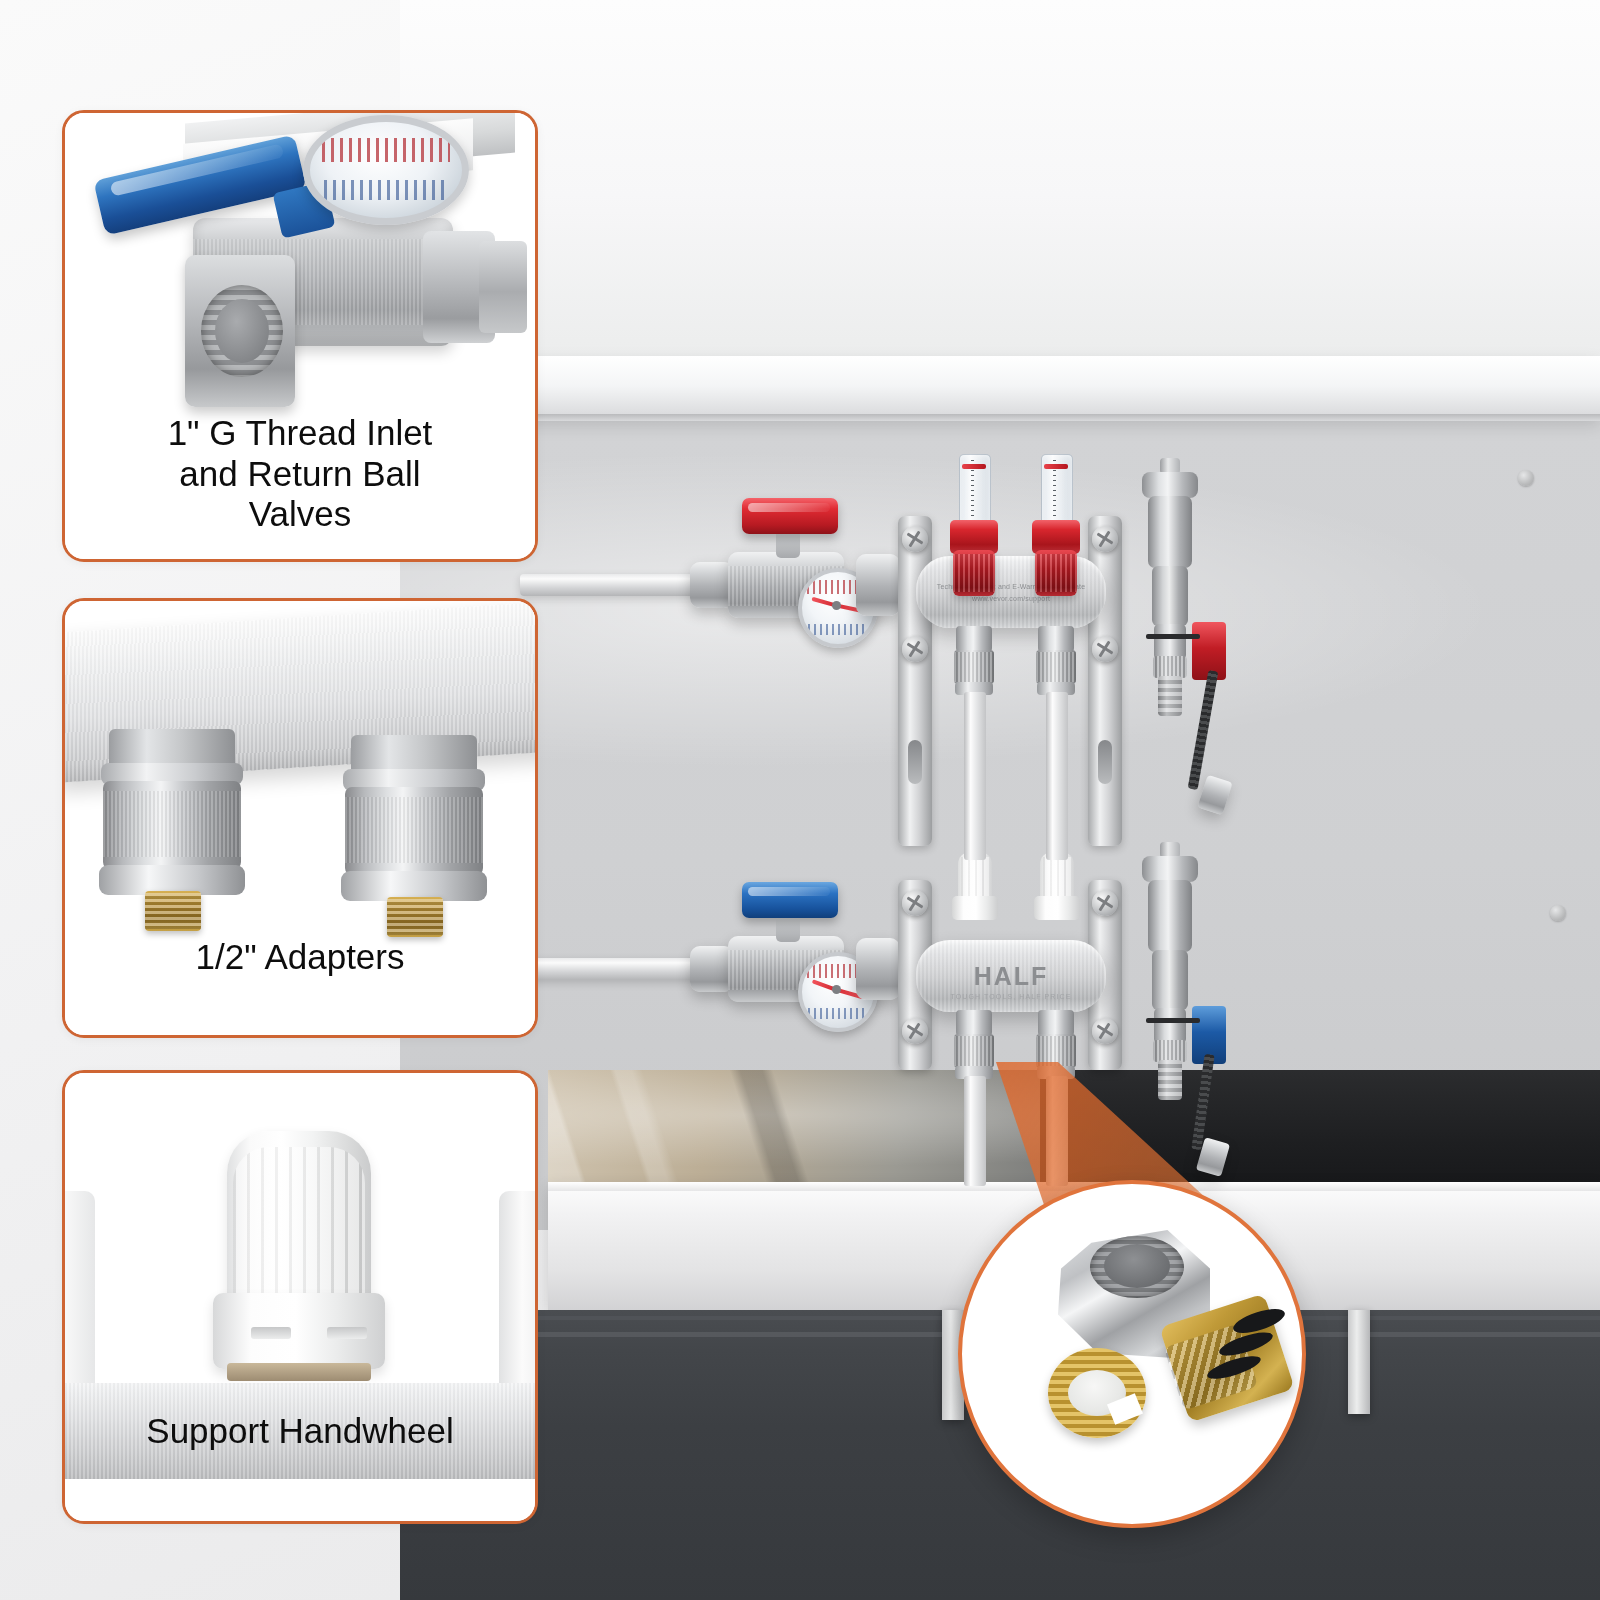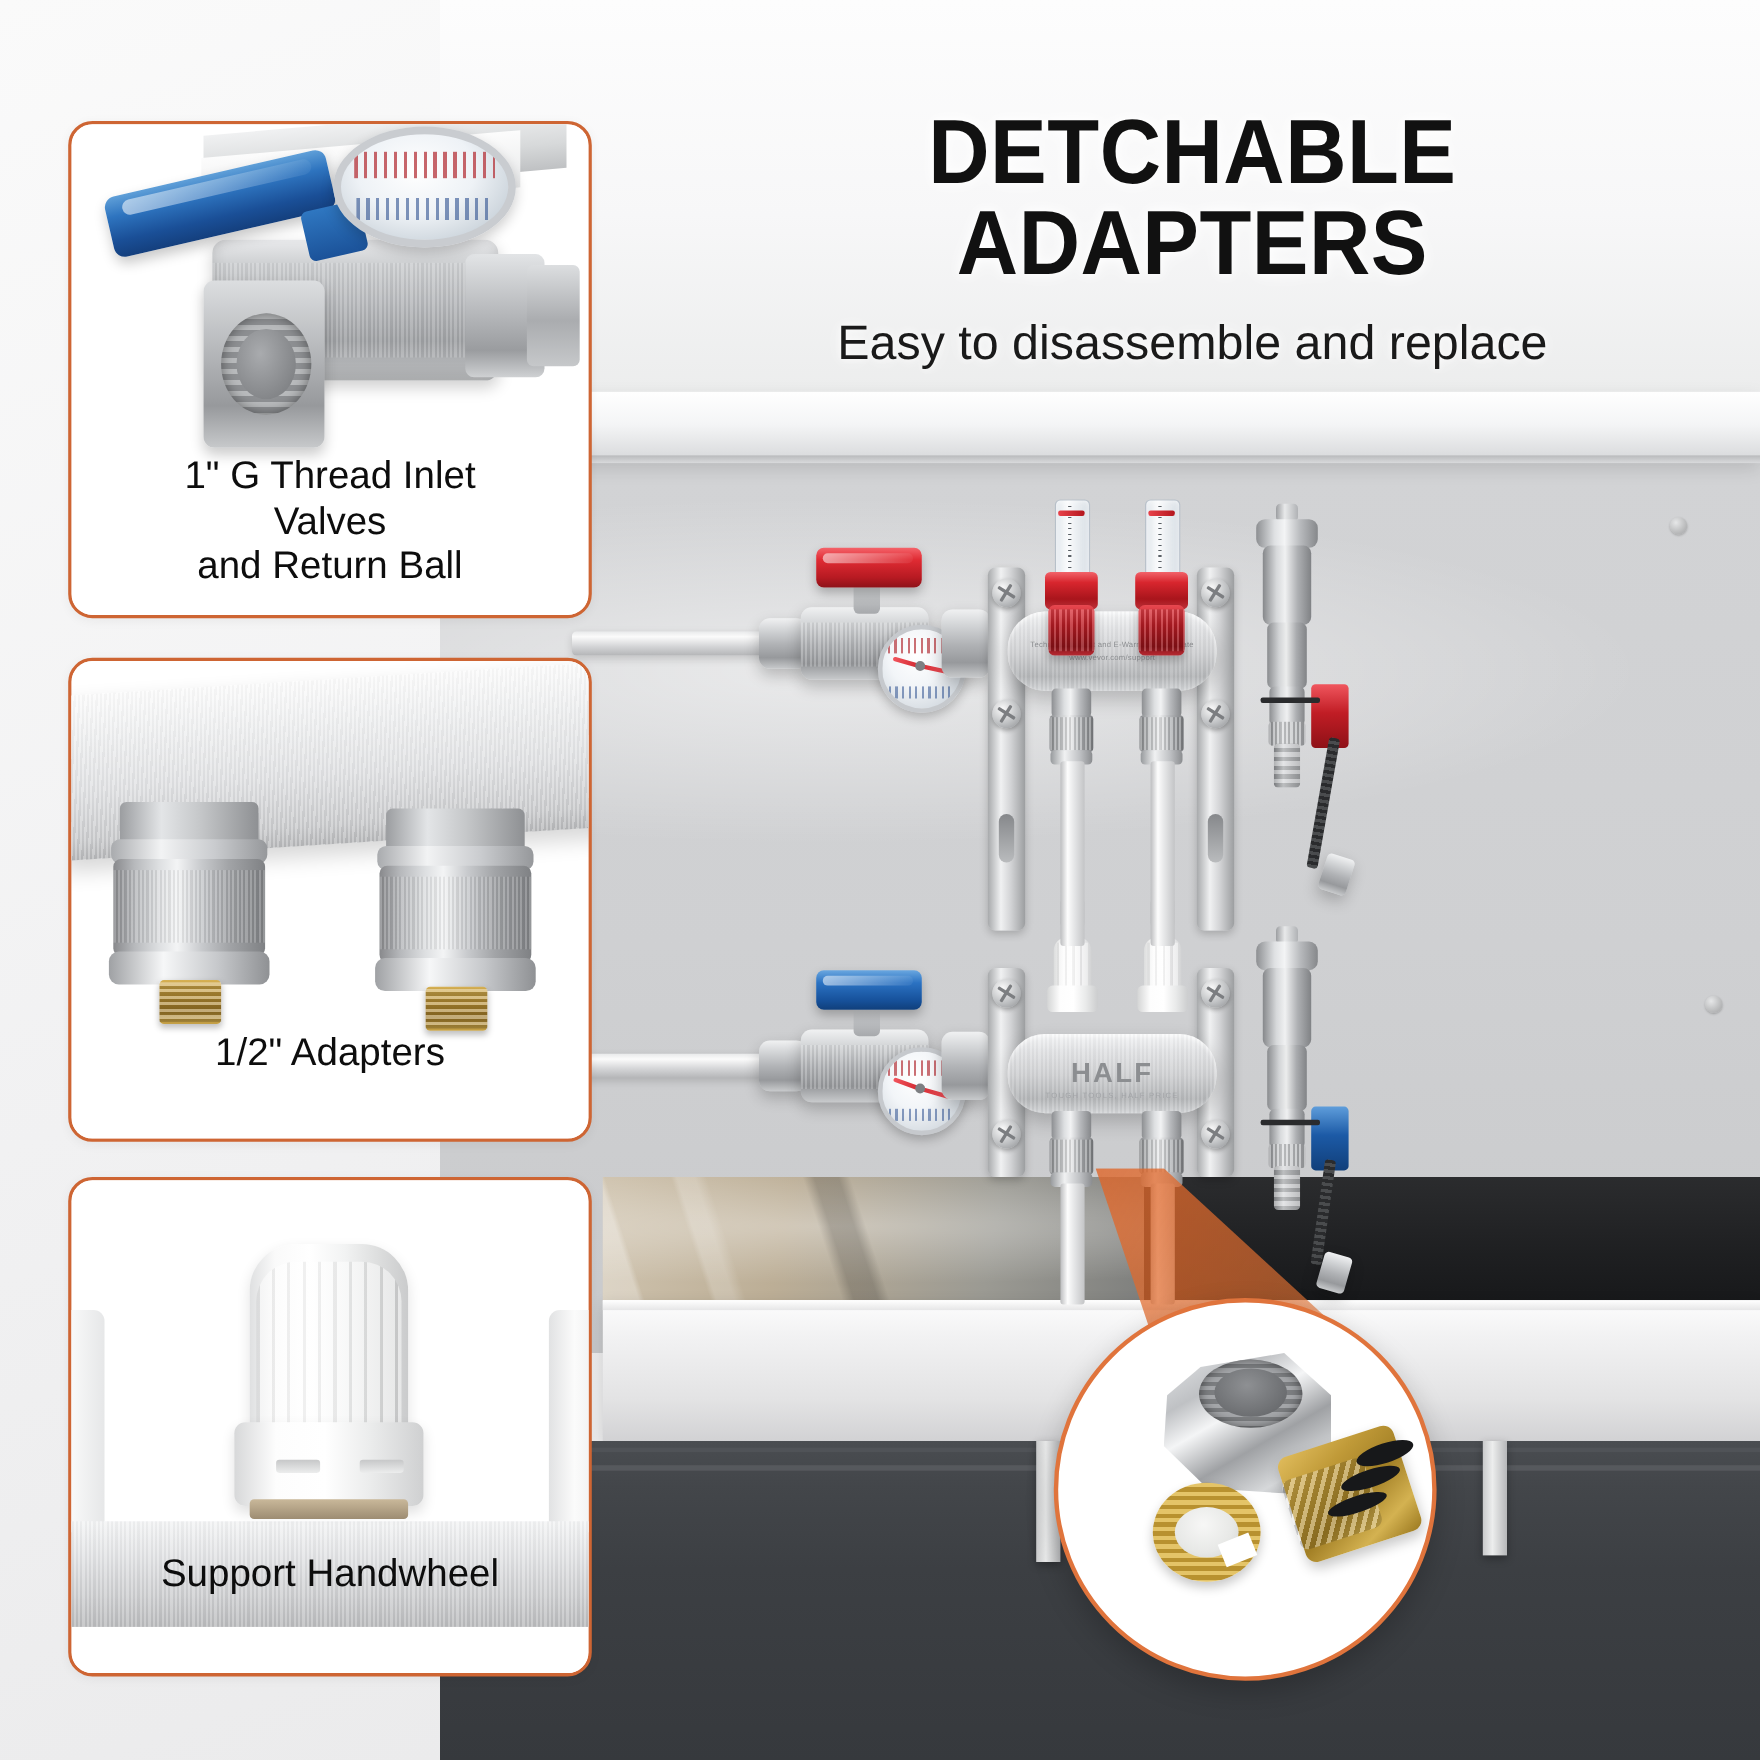--- a/index.html
+++ b/index.html
@@ -495,24 +495,20 @@
     <div class="zc-ring"></div>
     <div class="zc-ring-in"></div>
     <div class="zc-ring-gap"></div>
     <div class="zc-barb"></div>
     <div class="zc-barb-rib"></div>
     <div class="zc-oring" style="left:270px;top:128px;width:54px;height:18px;"></div>
     <div class="zc-oring" style="left:256px;top:152px;width:56px;height:16px;"></div>
     <div class="zc-oring" style="left:244px;top:176px;width:56px;height:15px;"></div>
   </div>
 
-  <div class="headline">
-    <div class="h-title">DETCHABLE ADAPTERS</div>
-    <div class="h-sub">Easy to disassemble and replace</div>
-  </div>
 
   <div class="card" id="card1">
     <div class="c1-bg"></div>
     <div class="c1-bar"></div>
     <div class="c1-bar2"></div>
     <div class="c1-body"></div>
     <div class="c1-knurl"></div>
     <div class="c1-union"></div>
     <div class="c1-union2"></div>
     <div class="c1-nut"></div>
@@ -520,22 +516,22 @@
     <div class="c1-thread-in"></div>
     <div class="c1-handle"></div>
     <div class="c1-handle-hl"></div>
     <div class="c1-stem"></div>
     <div class="c1-gauge">
       <div class="c1-gauge-t"></div>
       <div class="c1-gauge-b"></div>
     </div>
     <div class="cap" style="top:300px;">
       <div>1" G Thread Inlet</div>
+      <div>and Return Ball</div>
       <div>Valves</div>
-      <div>and Return Ball</div>
     </div>
   </div>
 
   <div class="card" id="card2">
     <div class="c3-bg"></div>
     <div class="c2-bar"></div>
     <div class="c2-bar-brush"></div>
     <div class="adapter" style="left:32px;top:128px;">
       <div class="ad-hex1"></div>
       <div class="ad-ring"></div>

